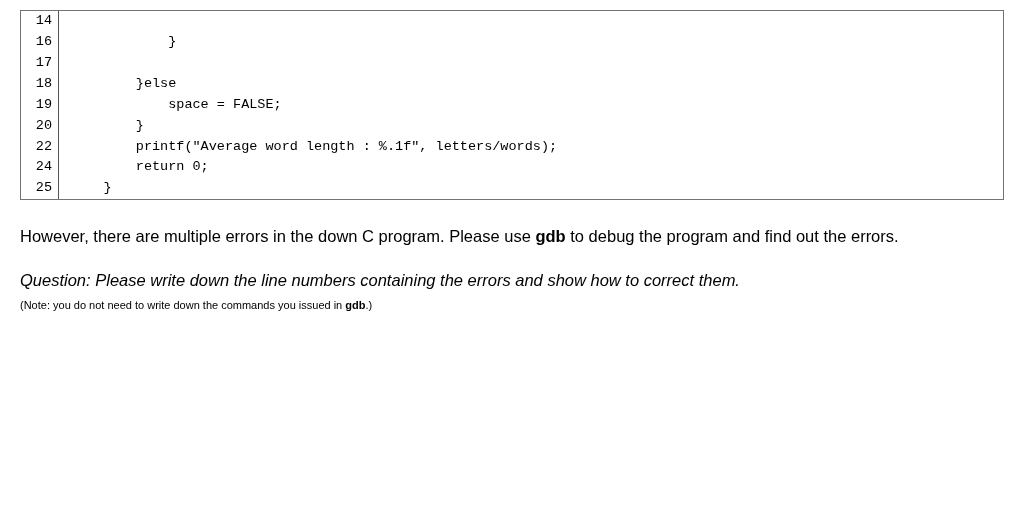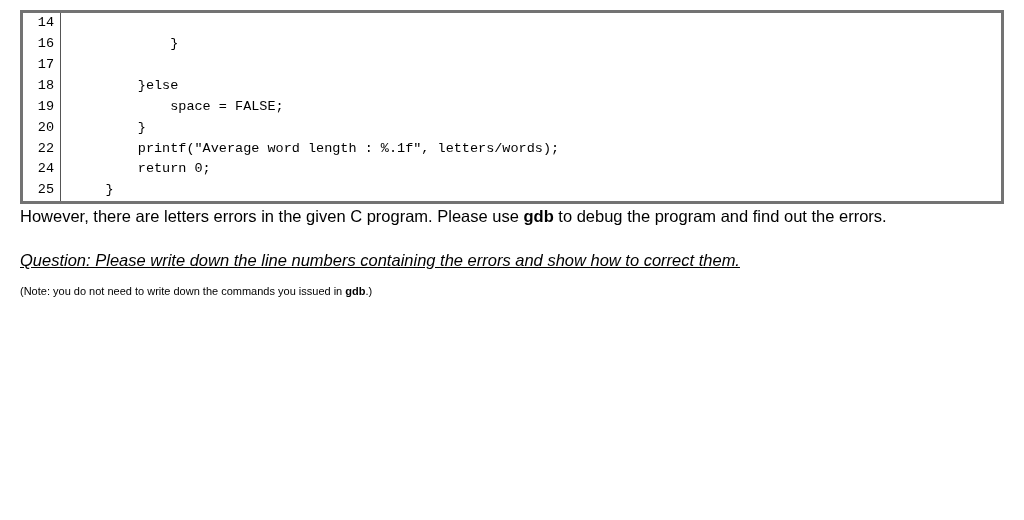--- a/index.html
+++ b/index.html
@@ -12,23 +12,24 @@
       background: #ffffff;
       font-family: Georgia, 'Times New Roman', serif;
       font-size: 16px;
       color: #000000;
       width: 1024px;
       min-height: 520px;
       padding: 10px 20px 20px 20px;
     }
 
     .code-block {
-      border: 3px solid #737373;
+      border: 1px solid #737373;
       display: table;
       width: 100%;
+      margin-bottom: 24px;
       font-family: 'Courier New', Courier, monospace;
       font-size: 13.5px;
       line-height: 1.55;
     }
 
     .code-line {
       display: flex;
       width: 100%;
     }
 
@@ -57,26 +58,25 @@
       font-size: 16.5px;
       line-height: 1.5;
       font-family: Arial, Helvetica, sans-serif;
     }
 
     .prose-section b {
       font-weight: bold;
     }
 
     .question-section {
-      margin-bottom: 10px;
+      margin-bottom: 4px;
       font-size: 16.5px;
       line-height: 1.6;
       font-family: Arial, Helvetica, sans-serif;
       font-style: italic;
-      text-decoration: underline;
     }
 
     .note-section {
       font-size: 11px;
       line-height: 1.5;
       font-family: Liberation Sans, sans-serif;
     }
 
     .note-section b {
       font-weight: bold;
@@ -116,20 +116,20 @@
     <span class="line-number">24</span>
     <span class="line-code">        return 0;</span>
   </div>
   <div class="code-line">
     <span class="line-number">25</span>
     <span class="line-code">    }</span>
   </div>
 </div>
 
 <p class="prose-section">
-  <span>However, there are letters errors in the given C program. Please use </span><b>gdb</b><span> to debug the program and find out the errors.</span>
+  <span>However, there are multiple errors in the down C program. Please use </span><b>gdb</b><span> to debug the program and find out the errors.</span>
 </p>
 
 <p class="question-section">Question: Please write down the line numbers containing the errors and show how to correct them.</p>
 
 <p class="note-section">
   <span>(Note: you do not need to write down the commands you issued in </span><b>gdb</b><span>.)</span>
 </p>
 
 </body></html>

